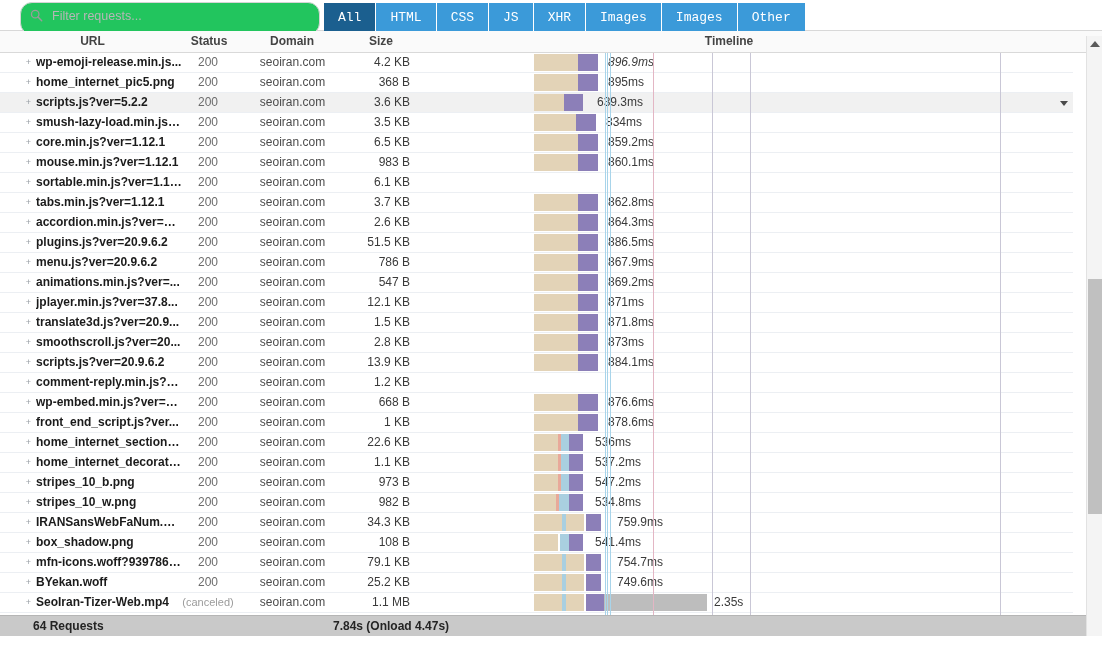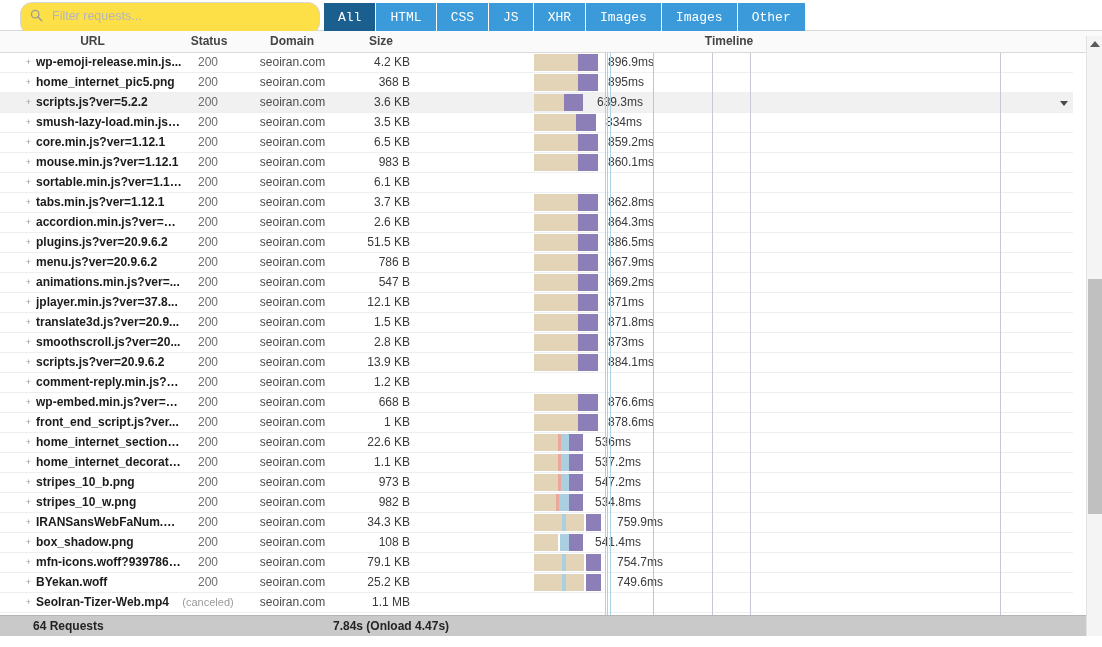--- a/index.html
+++ b/index.html
@@ -14,21 +14,21 @@
   }
   
   #toolbar{
     position:absolute;left:0;top:0;width:1102px;height:31px;
     background:#ffffff;
     border-bottom:1px solid #d8d8d8;
     box-sizing:border-box;
   }
   #filter-box{
     position:absolute;left:20px;top:2px;width:300px;height:33px;
-    border:1px solid #d5d5d5;border-radius:12px;background:#fde047;
+    border:1px solid #d5d5d5;border-radius:12px;background:#22c55e;
     box-sizing:border-box;
   }
   #filter-box .mag{
     position:absolute;left:9px;top:6px;width:13px;height:13px;
   }
   #filter-input{
     position:absolute;left:29px;top:0;width:262px;height:24px;
     border:0;outline:none;background:transparent;
     font-family:"Liberation Sans", sans-serif;font-size:12.5px;color:#444;
   }
@@ -199,21 +199,21 @@
 <div id="rows">
     <div class="row">
       <span class="exp">+</span>
       <div class="c-url">wp-emoji-release.min.js...</div>
       <div class="c-status">200</div>
       <div class="c-domain">seoiran.com</div>
       <div class="c-size">4.2 KB</div>
       <div class="c-time">
         <div class="seg s-wait" style="left: 122px; width: 44px;"></div>
         <div class="seg s-recv" style="left: 166px; width: 20px;"></div>
-        <div class="tlabel" style="left: 196px;">896.9ms</div>
+        <div class="tlabel" style="left: 196px; font-style: italic;">896.9ms</div>
       </div>
     </div>
     <div class="row">
       <span class="exp">+</span>
       <div class="c-url">home_internet_pic5.png</div>
       <div class="c-status">200</div>
       <div class="c-domain">seoiran.com</div>
       <div class="c-size">368 B</div>
       <div class="c-time">
         <div class="seg s-wait" style="left: 122px; width: 44px;"></div>
@@ -522,20 +522,27 @@
         <div class="seg s-recv" style="left: 174px; width: 15px;"></div>
         <div class="tlabel" style="left: 205px;">749.6ms</div>
       </div>
     </div>
     <div class="row">
       <span class="exp">+</span>
       <div class="c-url">SeoIran-Tizer-Web.mp4</div>
       <div class="c-status cancel">(canceled)</div>
       <div class="c-domain">seoiran.com</div>
       <div class="c-size">1.1 MB</div>
+      <div class="c-time">
+        <div class="seg s-wait" style="left: 122px; width: 50px;"></div>
+        <div class="seg s-connect" style="left: 150px; width: 4px;"></div>
+        <div class="seg s-recv" style="left: 174px; width: 18px;"></div>
+        <div class="seg s-stall" style="left: 192px; width: 103px;"></div>
+        <div class="tlabel" style="left: 302px;">2.35s</div>
+      </div>
     </div>
   </div>
 
 <div id="guides">
     <div class="bl" style="left: 605px;"></div>
     <div class="bl" style="left: 607px;"></div>
     <div class="bl" style="left: 610px;"></div>
     <div class="pk" style="left: 653px;"></div>
     <div class="gl" style="left: 712px;"></div>
     <div class="gl" style="left: 750px;"></div>

